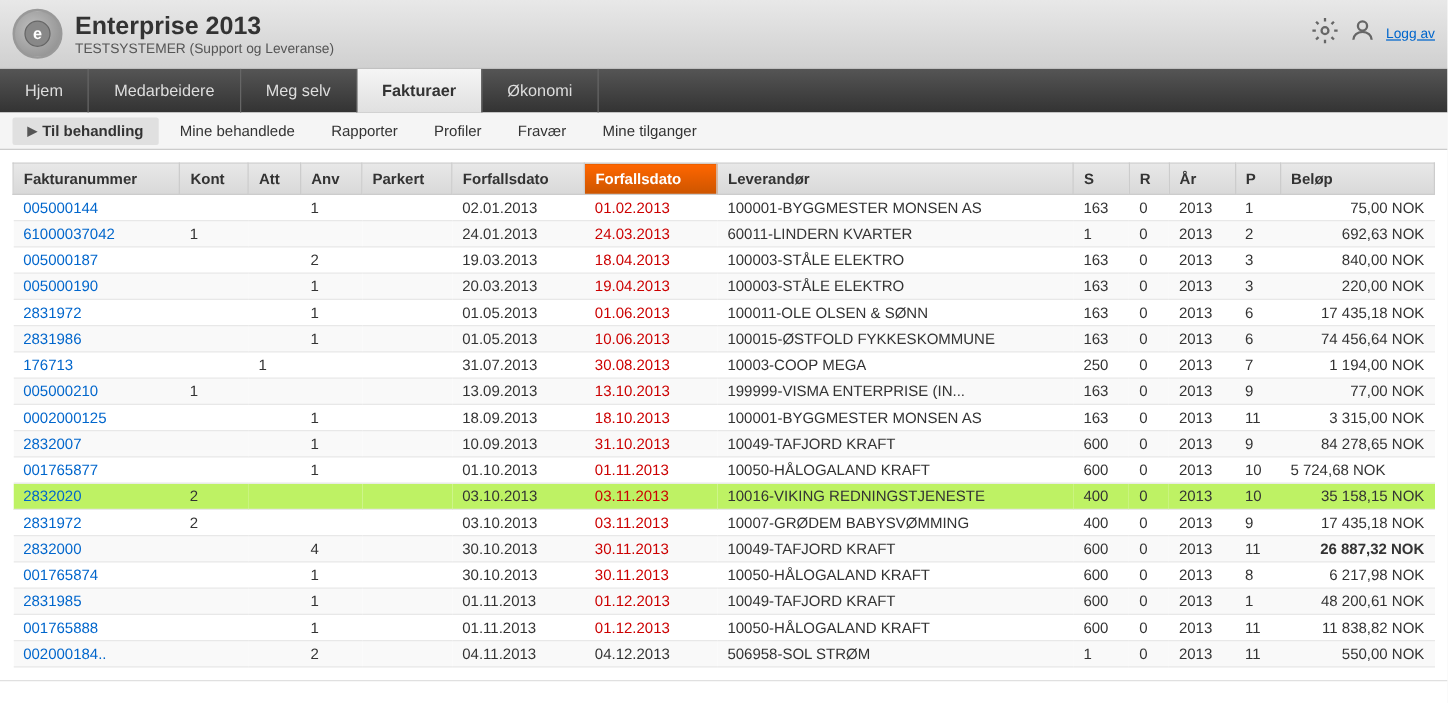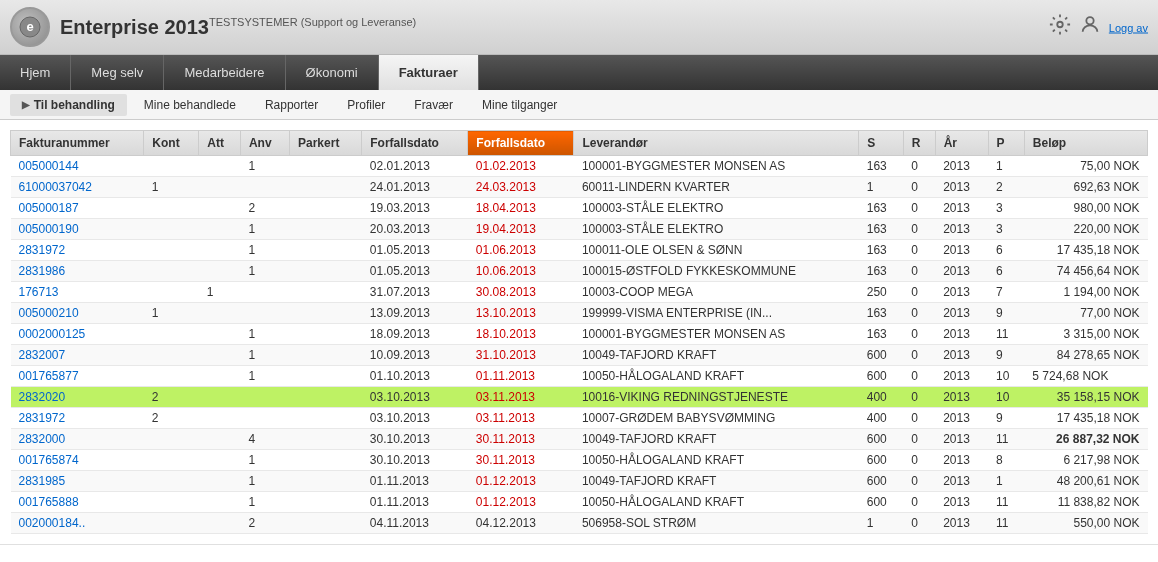--- a/index.html
+++ b/index.html
@@ -17,21 +17,21 @@
     }
     .app-logo {
       width: 40px; height: 40px;
       background: radial-gradient(circle at 40% 40%, #c0c0c0, #888);
       border-radius: 50%;
       display: flex; align-items: center; justify-content: center;
       color: #555; font-weight: bold; font-size: 14px;
       border: 2px solid #999;
       margin-right: 10px;
     }
-    .app-title-block { display: flex; flex-direction: row; }
+    .app-title-block { display: flex; flex-direction: column; }
     .app-title { font-size: 20px; font-weight: bold; color: #333; }
     .app-subtitle { font-size: 11px; color: #555; }
     .header-icons {
       position: absolute; right: 10px; top: 50%; transform: translateY(-50%);
       display: flex; align-items: center; gap: 8px;
     }
     .header-icon-btn {
       background: none; border: none; cursor: pointer;
       color: #555; font-size: 18px;
     }
@@ -164,24 +164,24 @@
         <circle cx="12" cy="8" r="4"></circle>
         <path d="M4 20c0-4 3.6-7 8-7s8 3 8 7"></path>
       </svg>
     </button>
     <span class="logout-link">Logg av</span>
   </div>
 </div>
 
 <div class="nav-bar">
   <span class="nav-item">Hjem</span>
+  <span class="nav-item">Medarbeidere</span>
   <span class="nav-item">Meg selv</span>
-  <span class="nav-item">Medarbeidere</span>
+  <span class="nav-item active">Fakturaer</span>
   <span class="nav-item">Økonomi</span>
-  <span class="nav-item active">Fakturaer</span>
 </div>
 
 <div class="sub-nav">
   <span class="sub-nav-item first active">
     <span class="arrow-icon">▶</span>
     <span>Til behandling</span>
   </span>
   <span class="sub-nav-item">Mine behandlede</span>
   <span class="sub-nav-item">Rapporter</span>
   <span class="sub-nav-item">Profiler</span>
@@ -246,21 +246,21 @@
             <td></td>
             <td>2</td>
             <td></td>
             <td>19.03.2013</td>
             <td style="color: rgb(204, 0, 0);">18.04.2013</td>
             <td>100003-STÅLE ELEKTRO</td>
             <td>163</td>
             <td>0</td>
             <td>2013</td>
             <td>3</td>
-            <td style="text-align: right;">980,00 NOK</td>
+            <td style="text-align: right;">840,00 NOK</td>
           </tr>
           <tr style="background: rgb(249, 249, 249);">
             <td style="color: rgb(0, 102, 204); cursor: pointer;">005000190</td>
             <td></td>
             <td></td>
             <td>1</td>
             <td></td>
             <td>20.03.2013</td>
             <td style="color: rgb(204, 0, 0);">19.04.2013</td>
             <td>100003-STÅLE ELEKTRO</td>

